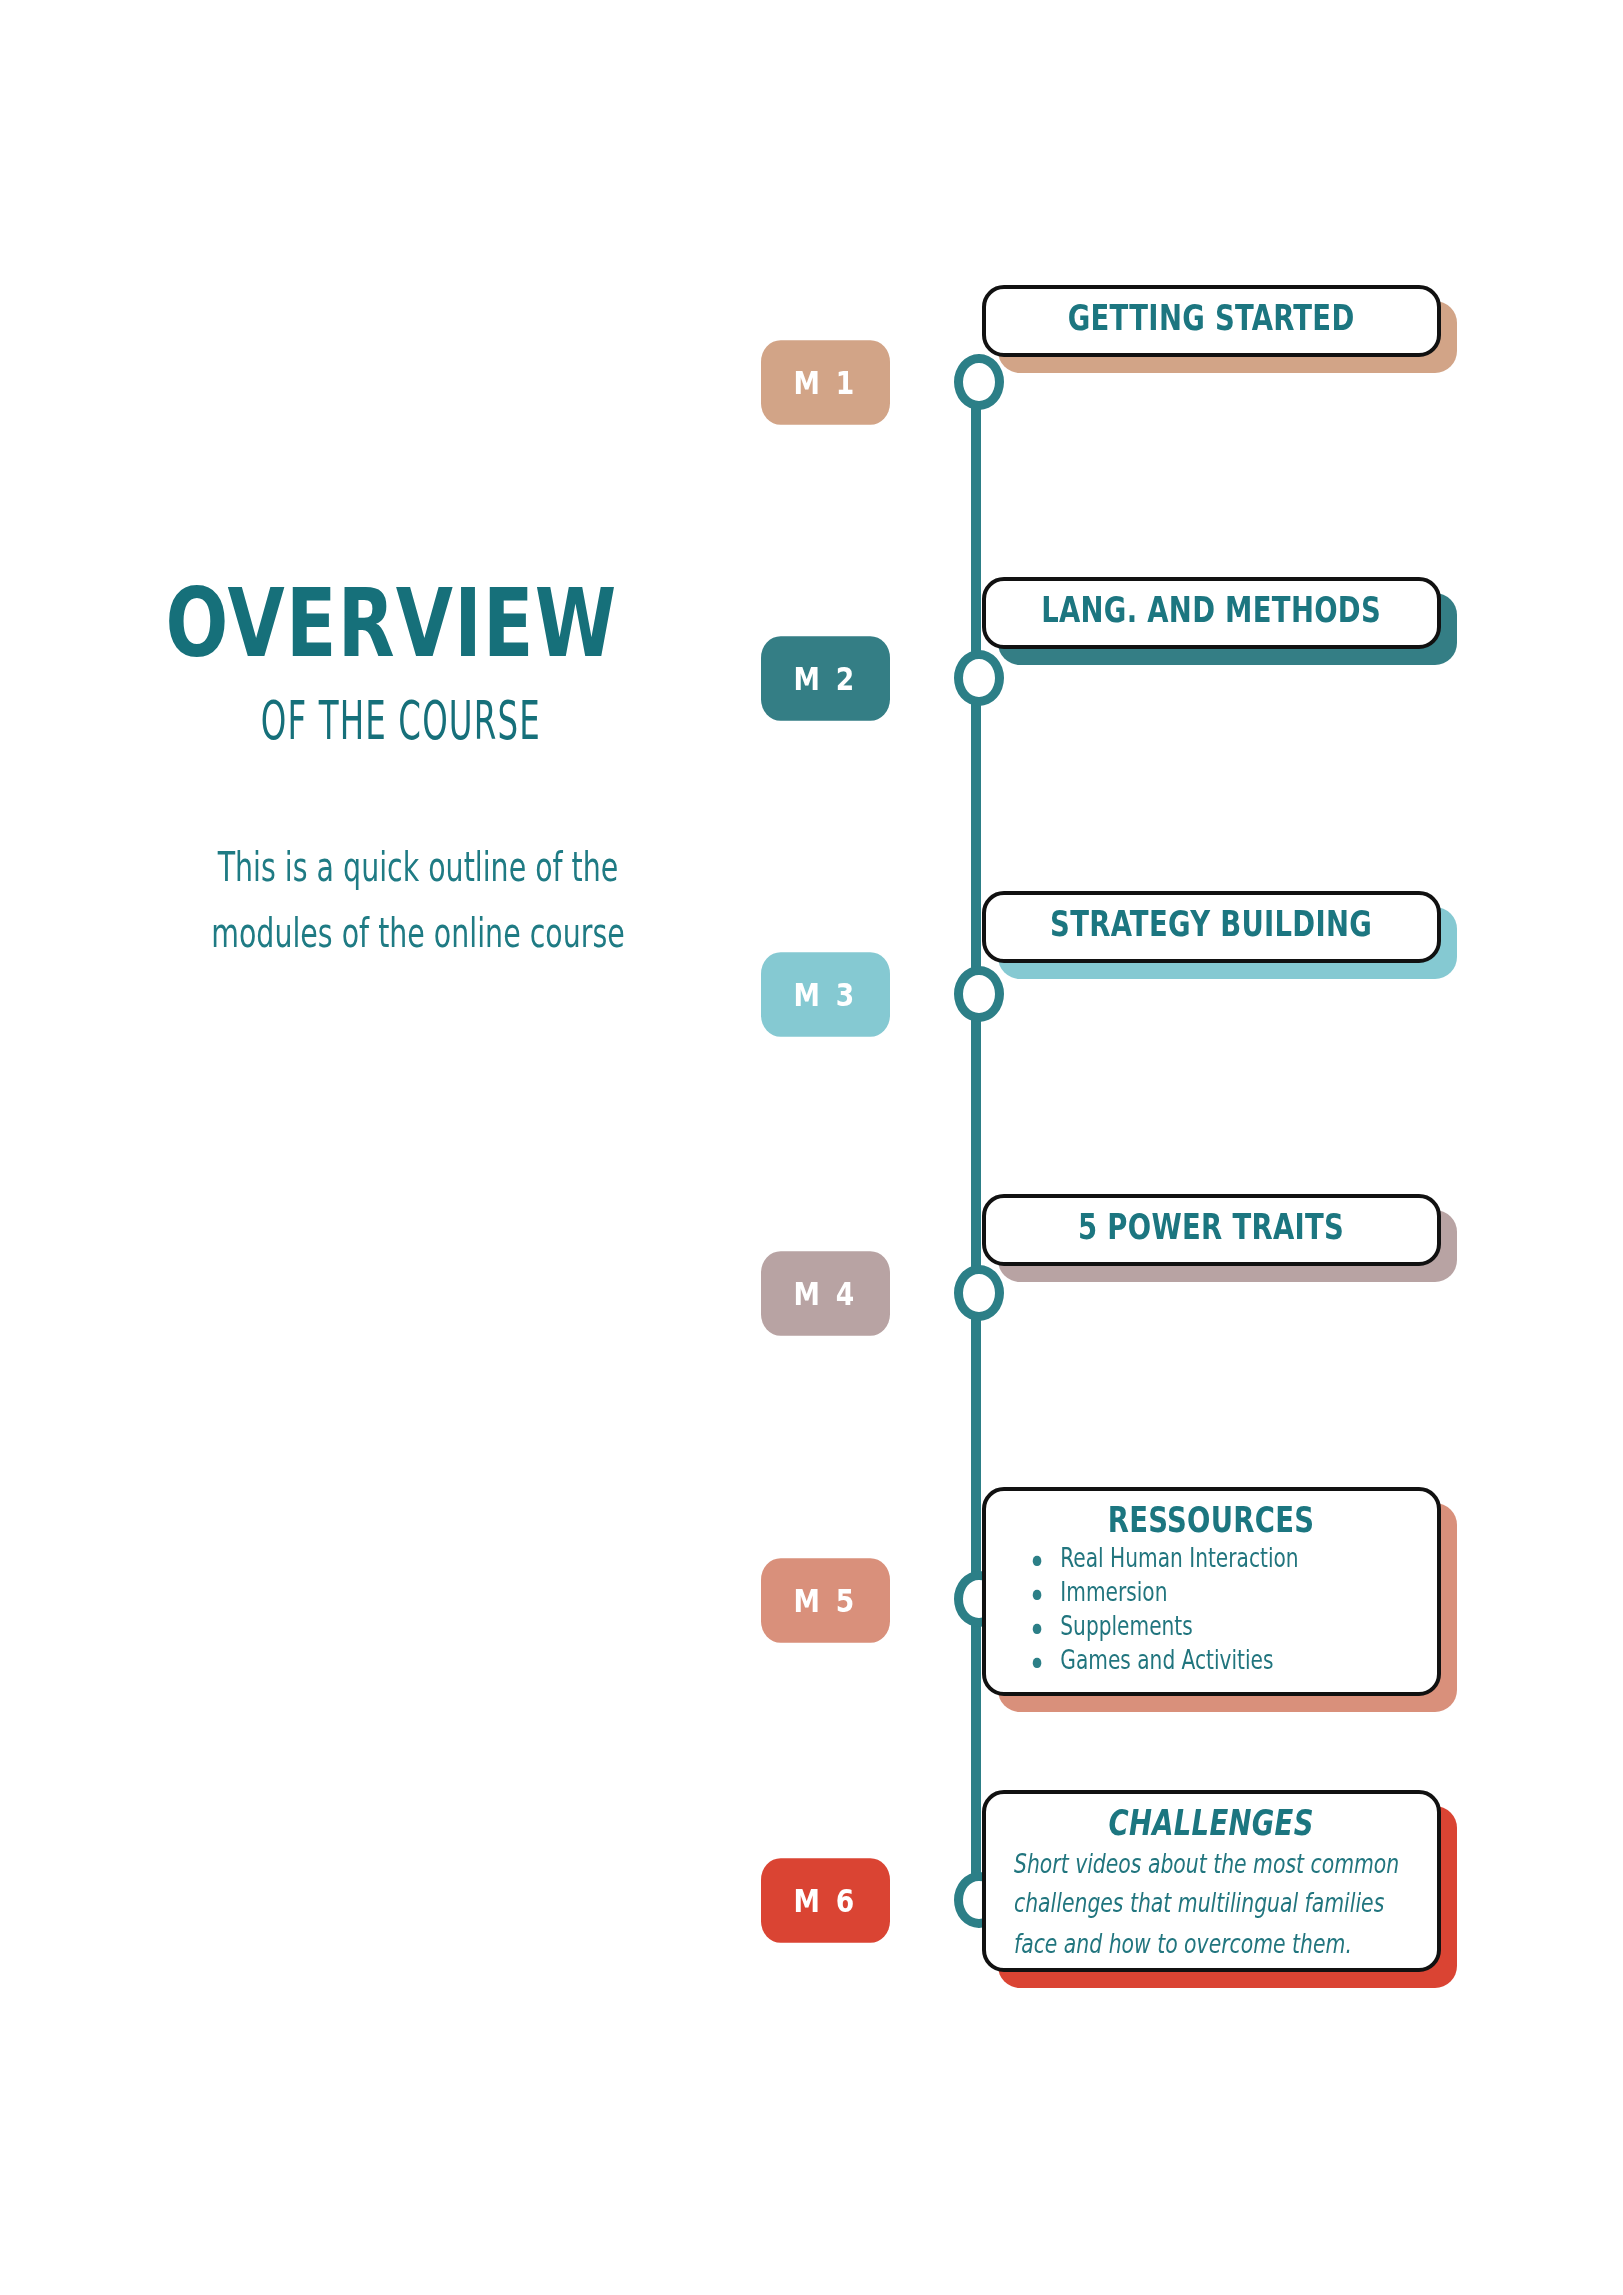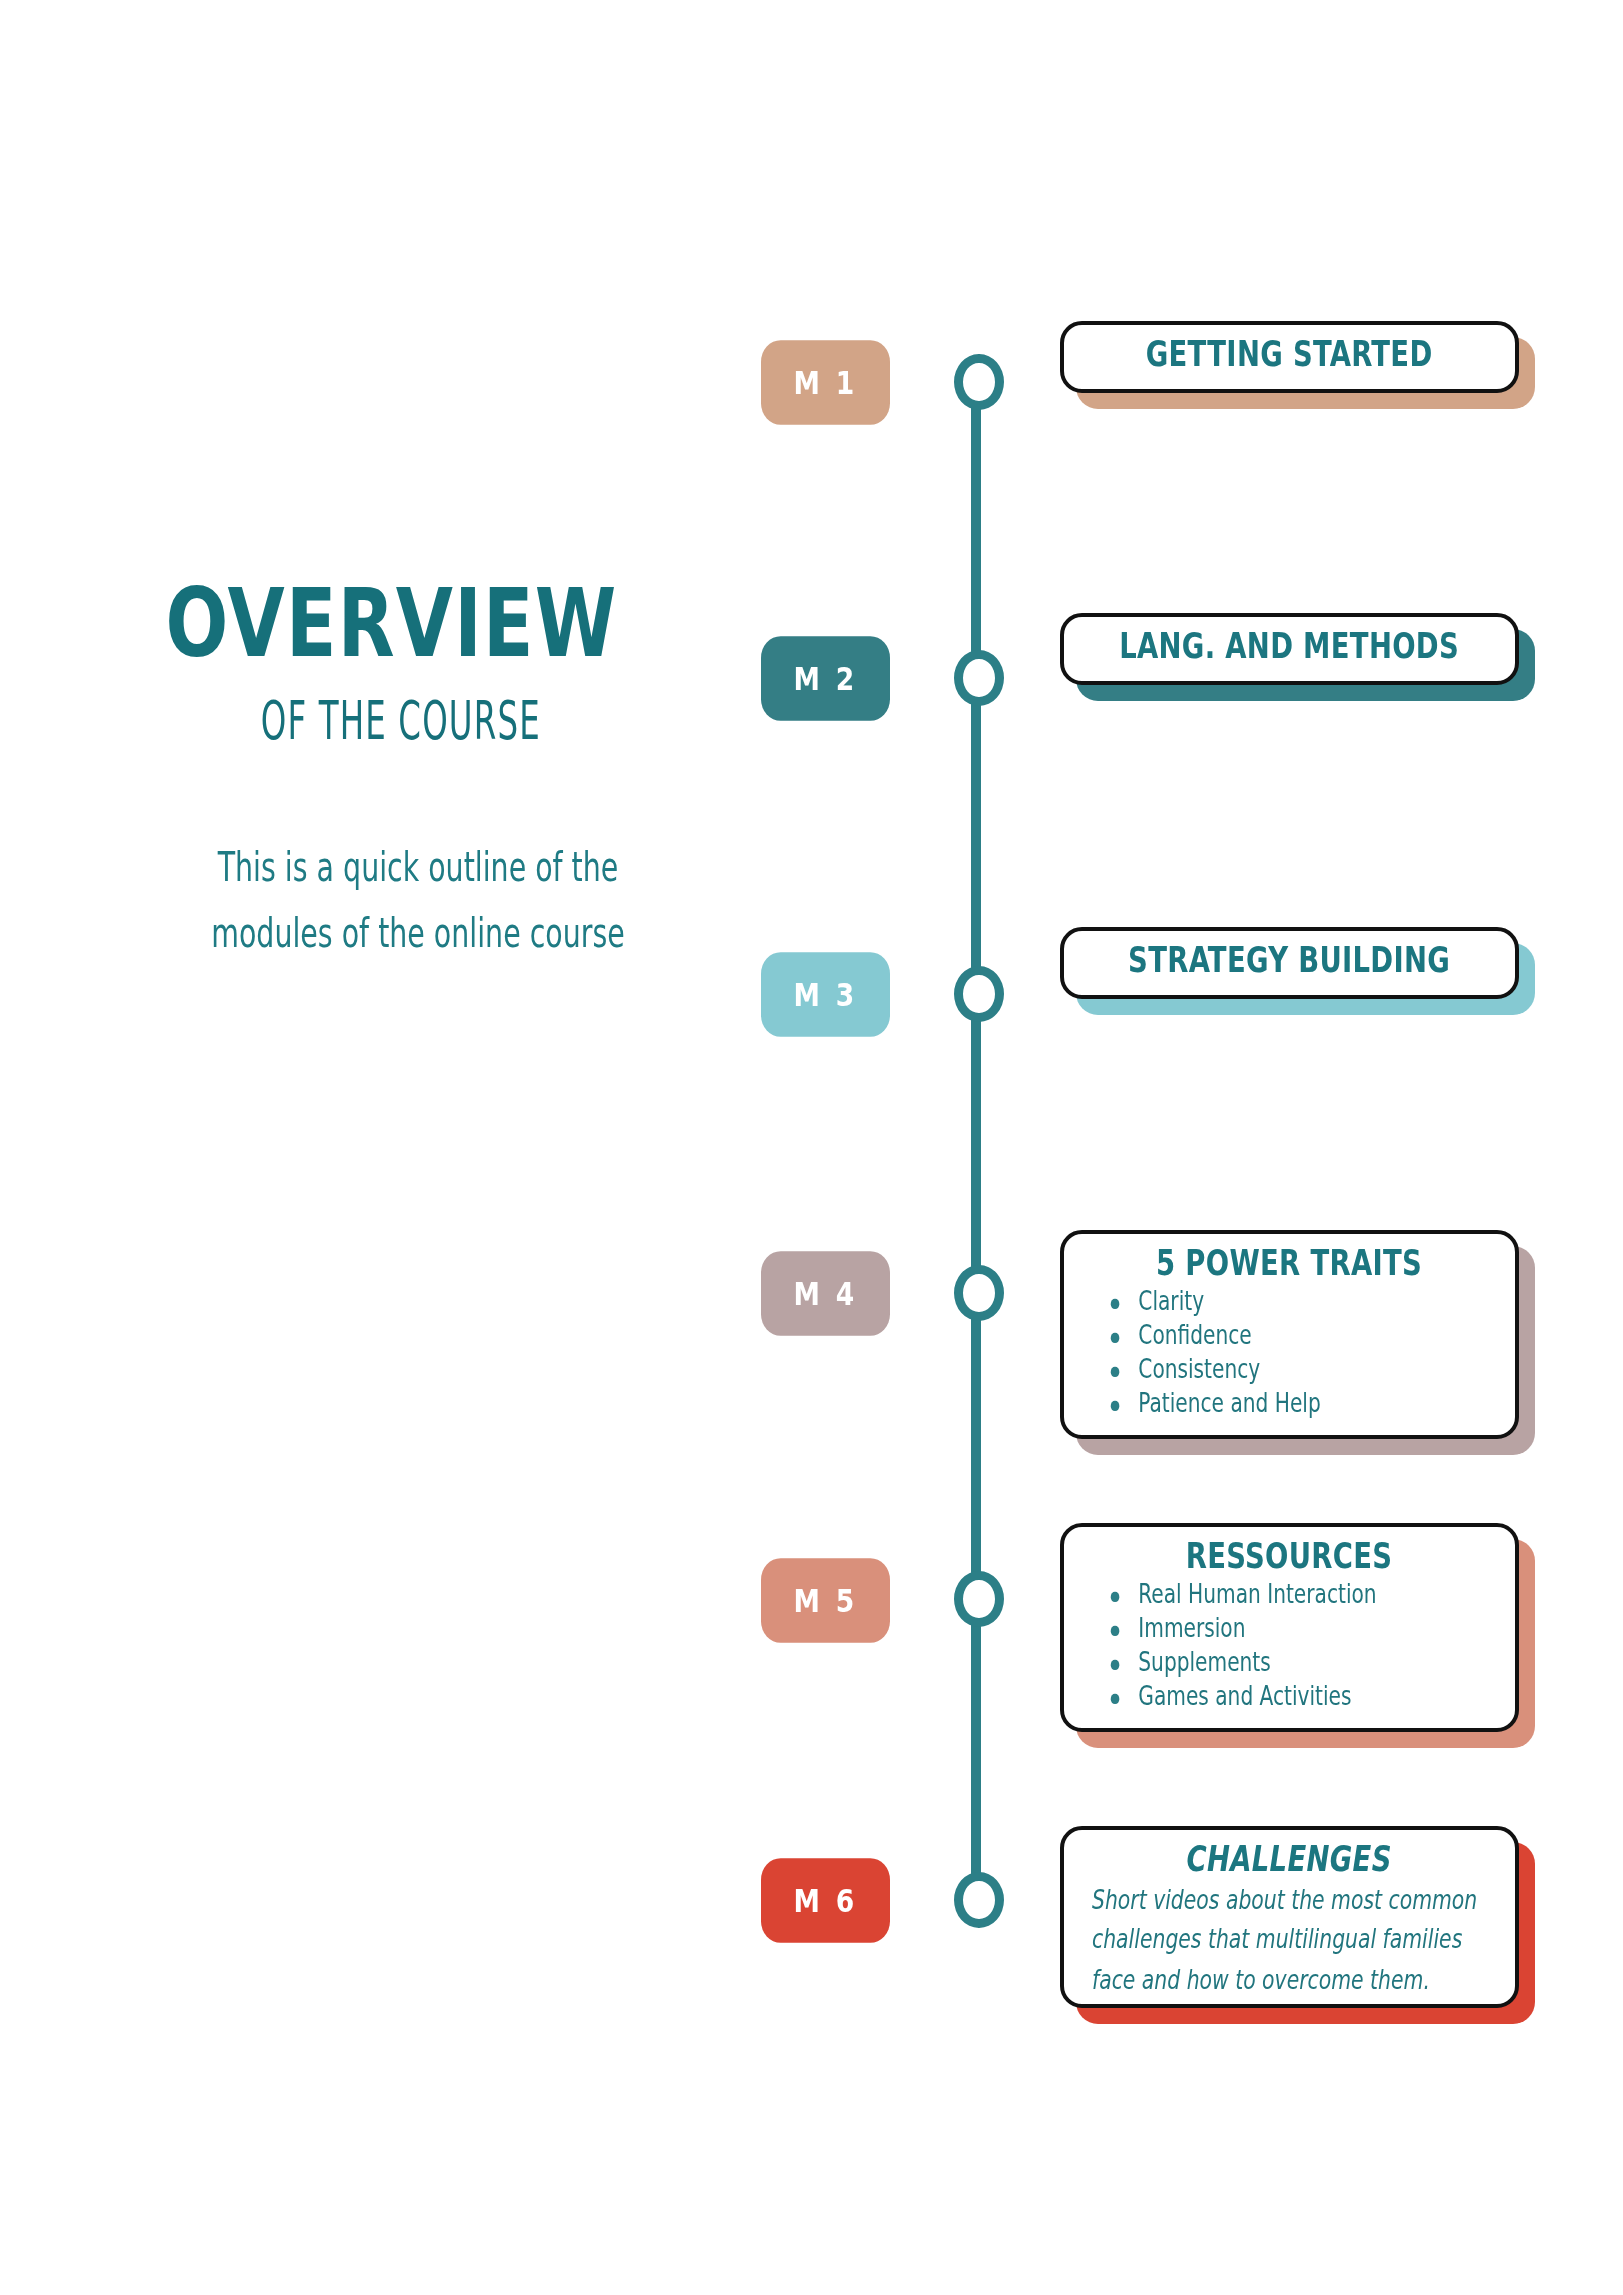--- a/index.html
+++ b/index.html
@@ -43,21 +43,21 @@
     border-radius:19.7px;display:flex;align-items:center;justify-content:center;
     color:#FFFFFF;font-family:"DejaVu Sans Condensed","DejaVu Sans", sans-serif;
     font-weight:700;font-size:29.5px;letter-spacing:3.3px;
     transform:scaleY(1.1);
   }
   .node{
     position:absolute;left:954px;width:31.5px;height:38px;
     border:9.8px solid #2C7F87;border-radius:50%;
     background:#ffffff;box-sizing:content-box;
   }
-  .cardwrap{position:absolute;left:1060px;width:459px;margin-top:36px;}
+  .cardwrap{position:absolute;left:982px;width:459px;}
   .shadow{
     position:absolute;left:16.4px;top:16.4px;width:459px;height:100%;
     border-radius:22px;
   }
   .card{
     position:relative;width:459px;box-sizing:border-box;
     background:#ffffff;border:4.6px solid #111111;border-radius:22px;
     padding:9.2px 18.4px 14.4px 18.4px;
   }
   .card-title{
@@ -143,26 +143,20 @@
       </div>
       <div class="module" style="top: 0px;">
         <div class="badge" style="background: rgb(184, 163, 163); top: 1255px;">
           <span>M 4</span>
         </div>
         <div class="node" style="top: 1265px;"></div>
         <div class="cardwrap" style="top: 1194px;">
           <div class="shadow" style="background: rgb(184, 163, 163);"></div>
           <div class="card">
             <div class="card-title">5 POWER TRAITS</div>
-            <ul class="bullets">
-              <li>Clarity</li>
-              <li>Confidence</li>
-              <li>Consistency</li>
-              <li>Patience and Help</li>
-            </ul>
           </div>
         </div>
       </div>
       <div class="module" style="top: 0px;">
         <div class="badge" style="background: rgb(217, 144, 123); top: 1562px;">
           <span>M 5</span>
         </div>
         <div class="node" style="top: 1571px;"></div>
         <div class="cardwrap" style="top: 1487px;">
           <div class="shadow" style="background: rgb(217, 144, 123);"></div>

